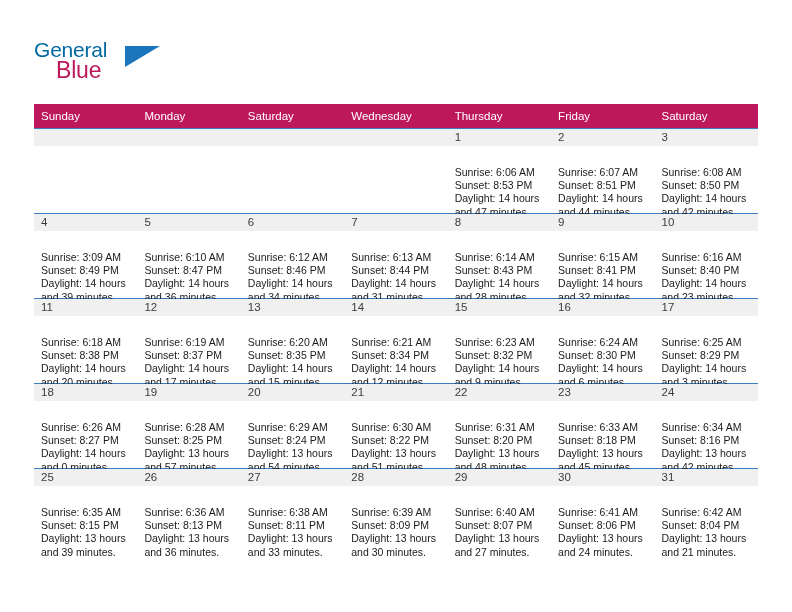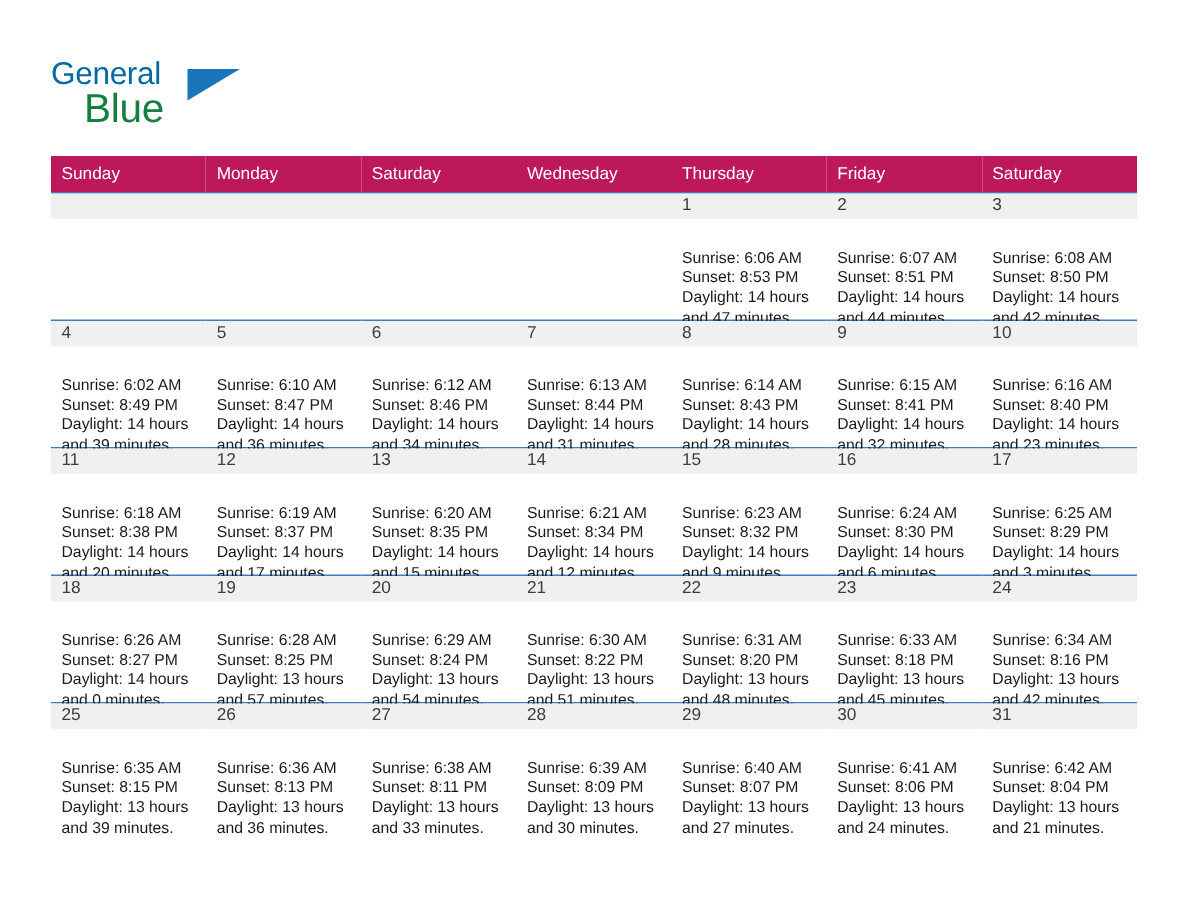--- a/index.html
+++ b/index.html
@@ -41,23 +41,23 @@
     top: 0;
     font-size: 21px;
     letter-spacing: -0.2px;
     color: #0369a1;
     font-family: "Liberation Sans", sans-serif;
   }
   .logo-blue {
     position: absolute;
     left: 22px;
     top: 19px;
-    font-size: 27px;
+    font-size: 23px;
     letter-spacing: -0.2px;
-    color: #15803d;
+    color: #be185d;
     font-family: "Liberation Sans", sans-serif;
   }
   .logo-triangle {
     position: absolute;
     left: 91px;
     top: 8px;
     width: 0;
     height: 0;
     border-left: 35px solid #1b75bc;
     border-bottom: 21px solid transparent;
@@ -247,21 +247,21 @@
                 <div>and 42 minutes.</div>
               </div>
             </div>
           </td>
         </tr>
         <tr class="week">
           <td>
             <div class="cell-inner">
               <div class="daynum-band">4</div>
               <div class="cell-lines">
-                <div>Sunrise: 6:02 AM</div>
+                <div>Sunrise: 3:09 AM</div>
                 <div>Sunset: 8:49 PM</div>
                 <div>Daylight: 14 hours</div>
                 <div>and 39 minutes.</div>
               </div>
             </div>
           </td>
           <td>
             <div class="cell-inner">
               <div class="daynum-band">5</div>
               <div class="cell-lines">

